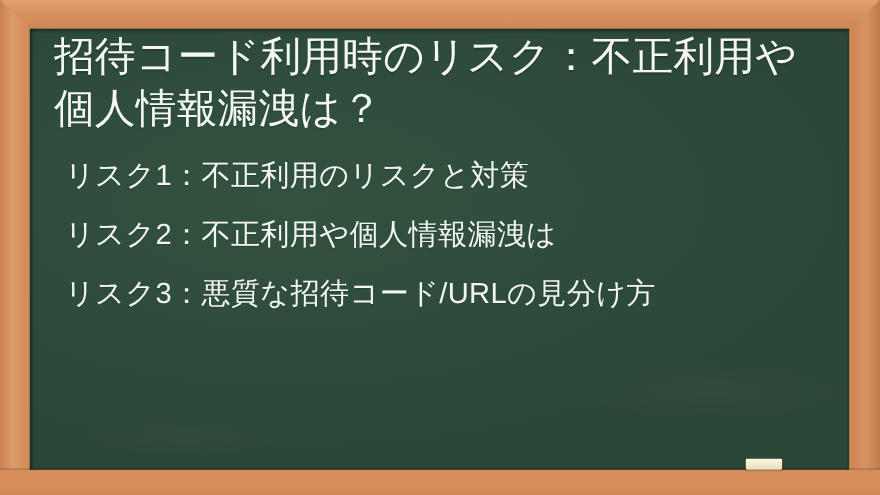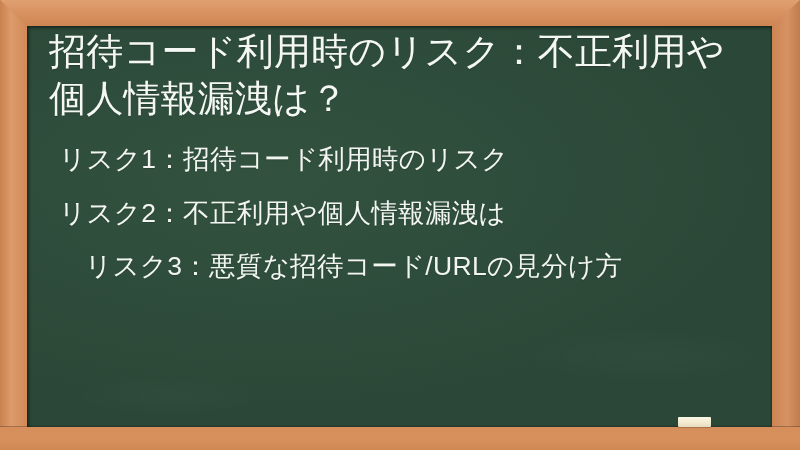--- a/index.html
+++ b/index.html
@@ -133,21 +133,21 @@
   #board-list li {
     font-size: 26.5px;
     font-weight: normal;
     line-height: 1.0;
     color: #f2f5f1;
     margin: 0 0 27px 0;
     letter-spacing: 0.3px;
     text-shadow: 0 1px 1px rgba(0,0,0,0.15);
     white-space: nowrap;
   }
-  #board-list li:last-child { margin-bottom: 0; margin-left: 26px; }
+  #board-list li:last-child { margin-bottom: 0; }
 
   
   #chalk-stick {
     position: absolute;
     left: 678px;
     top: 417px;
     width: 33px;
     height: 10px;
     background: linear-gradient(180deg, #fbf6e4 0%, #f3ead0 55%, #e6dcbe 100%);
     border-radius: 1px;
@@ -168,21 +168,21 @@
   <div id="frame-tray-bottom"></div>
 
   <div id="chalkboard">
     <div id="chalk-dust"></div>
 
     <div id="board-content">
 
       <h1 id="board-title">招待コード利用時のリスク：不正利用や個人情報漏洩は？</h1>
 
       <ul id="board-list">
-        <li>リスク1：招待コード利用時のリスク</li>
+        <li>リスク1：不正利用のリスクと対策</li>
         <li>リスク2：不正利用や個人情報漏洩は</li>
         <li>リスク3：悪質な招待コード/URLの見分け方</li>
       </ul>
 
     </div>
   </div>
 
   <div id="chalk-stick"></div>
 
 </div>

